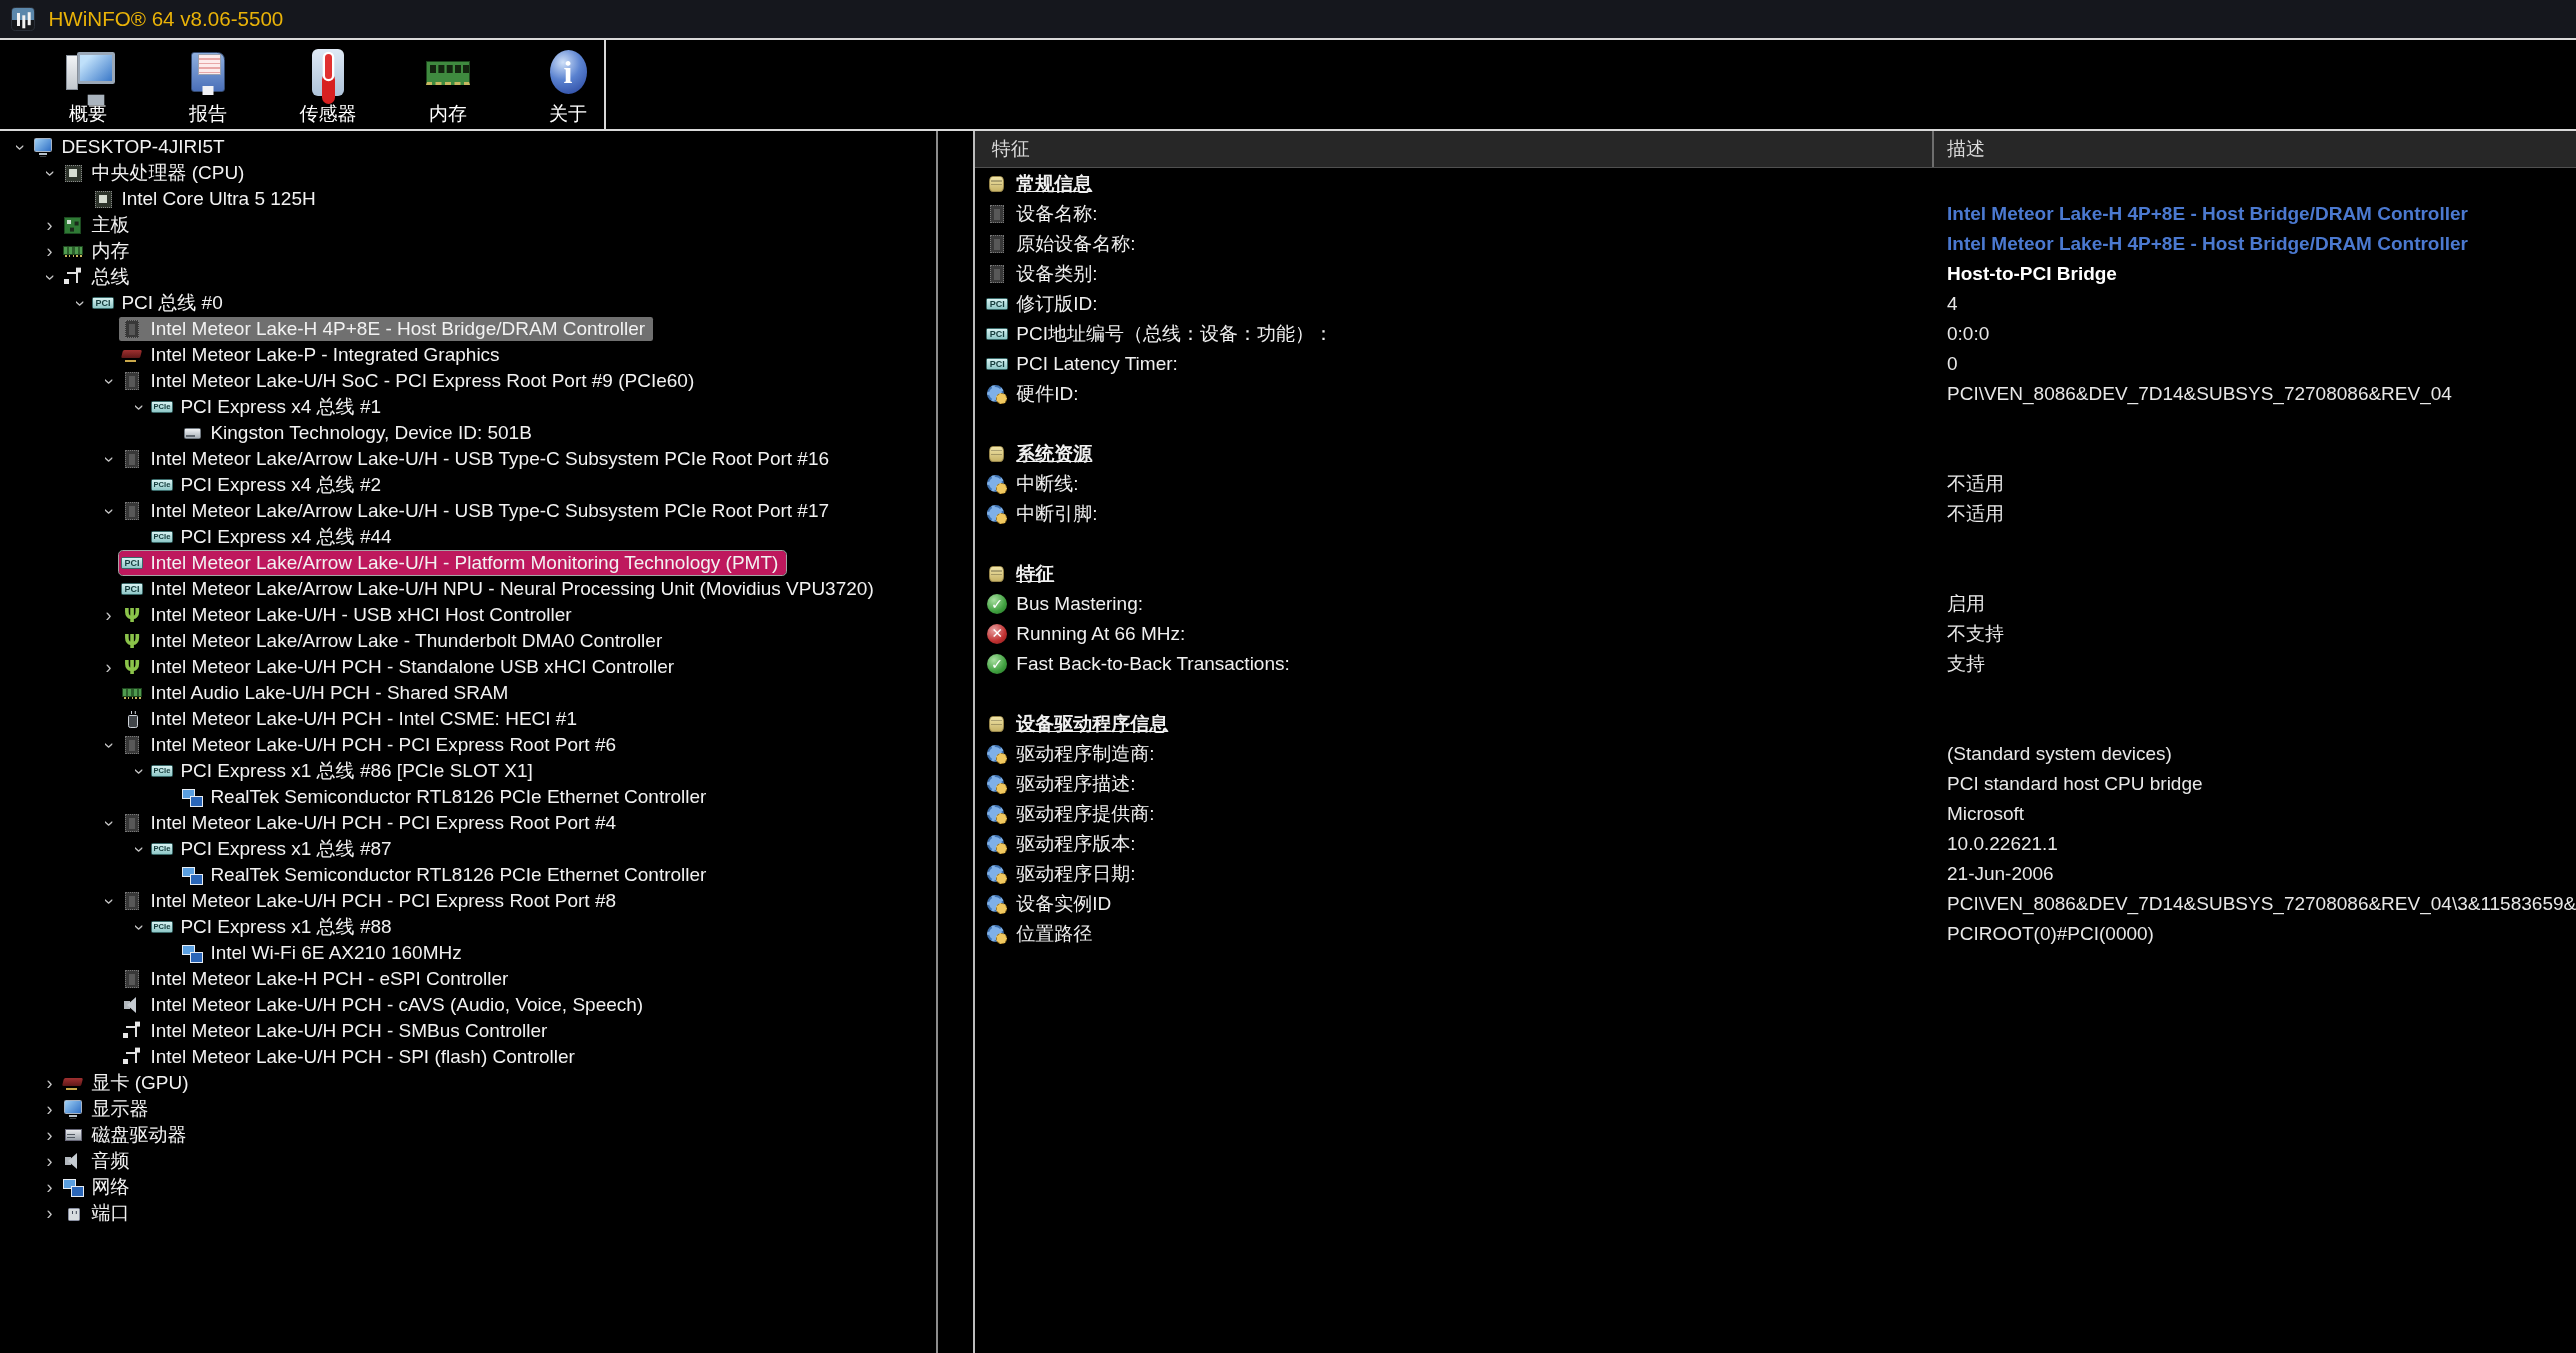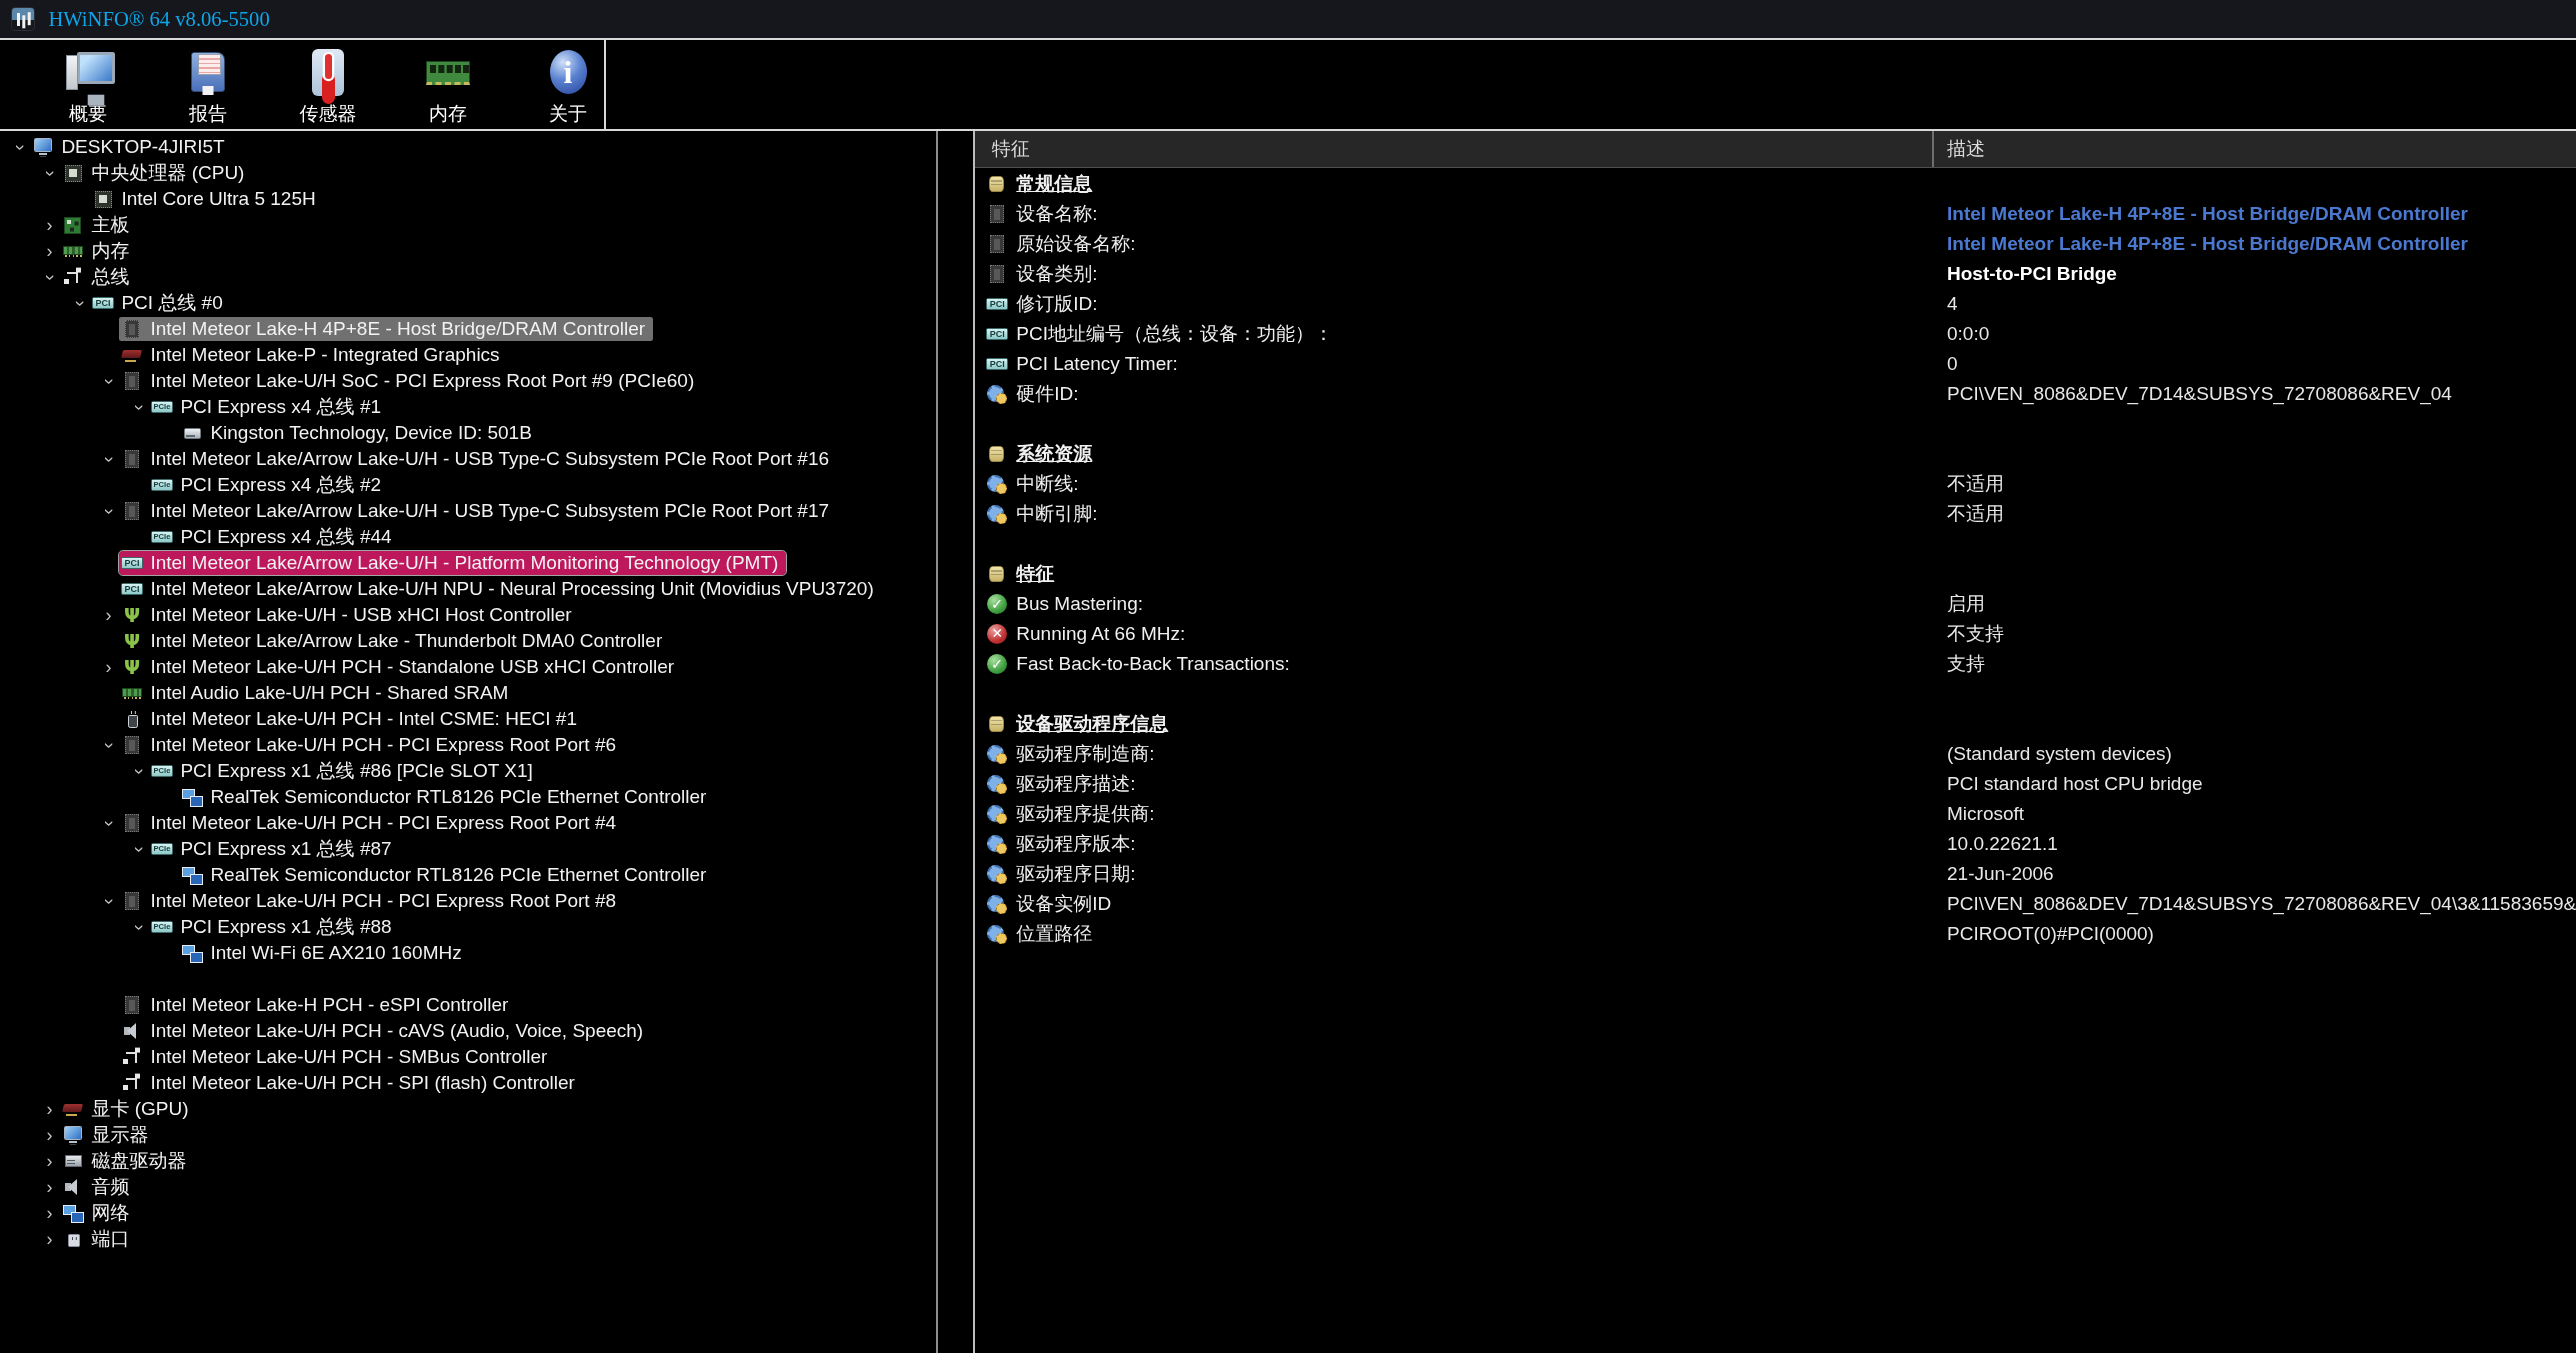--- a/index.html
+++ b/index.html
@@ -6,21 +6,21 @@
   html,body { width:2576px; height:1353px; background:#000; overflow:hidden;
               font-family:"Liberation Sans","DejaVu Sans",sans-serif; }
 
   
   .titlebar { position:absolute; left:0; top:0; right:0; height:38px; background:#15171d;
               display:flex; align-items:center; padding-left:10.7px; gap:13.7px; }
   .appicon { width:24px; height:24px; border-radius:4.6px; position:relative; flex:none;
              background:linear-gradient(#5b87ab 0 55%,#16181c 55%); border:0.8px solid #2a2f38; }
   .appicon::before { content:""; position:absolute; left:5.3px; top:5.3px; width:3px; height:13px;
              background:#f2f2f2; box-shadow:5.3px 2.3px 0 #f2f2f2,10.7px -0.8px 0 #f2f2f2; }
-  .wtitle { color:#0ea5e9; font-size:20.6px;font-family:Liberation Serif, serif; }
+  .wtitle { color:#eab308; font-size:20.6px; }
 
   
   .toolbar { position:absolute; left:0; top:38px; right:0; height:93px; background:#000;
              border-top:2.3px solid #d9d9d9; border-bottom:2.3px solid #d9d9d9;padding-left:28px; }
   .tb-divider { position:absolute; left:604px; top:0; bottom:0; width:2.3px; background:#d9d9d9; }
   .tb-buttons { display:flex; height:100%; width:604px; }
   .tb-btn { width:120px; height:100%; display:flex; flex-direction:column; align-items:center;
             justify-content:flex-start; padding-top:7.6px; gap:3px; }
   .tb-label { color:#ffffff; font-size:19px; }
 
@@ -404,21 +404,21 @@
           <span class="tlabel">PCI Express x1 总线 #88</span>
         </span>
       </div>
       <div class="tree-row" style="padding-left: 158px;">
         <span class="chev non"></span>
         <span class="tchip">
           <span class="ic network-icon"></span>
           <span class="tlabel">Intel Wi-Fi 6E AX210 160MHz</span>
         </span>
       </div>
-      <div class="tree-row" style="padding-left: 98px; margin-top: 26px;">
+      <div class="tree-row" style="padding-left: 98px;">
         <span class="chev non"></span>
         <span class="tchip">
           <span class="ic chip-icon"></span>
           <span class="tlabel">Intel Meteor Lake-H PCH - eSPI Controller</span>
         </span>
       </div>
       <div class="tree-row" style="padding-left: 98px;">
         <span class="chev non"></span>
         <span class="tchip">
           <span class="ic audio-icon"></span>

